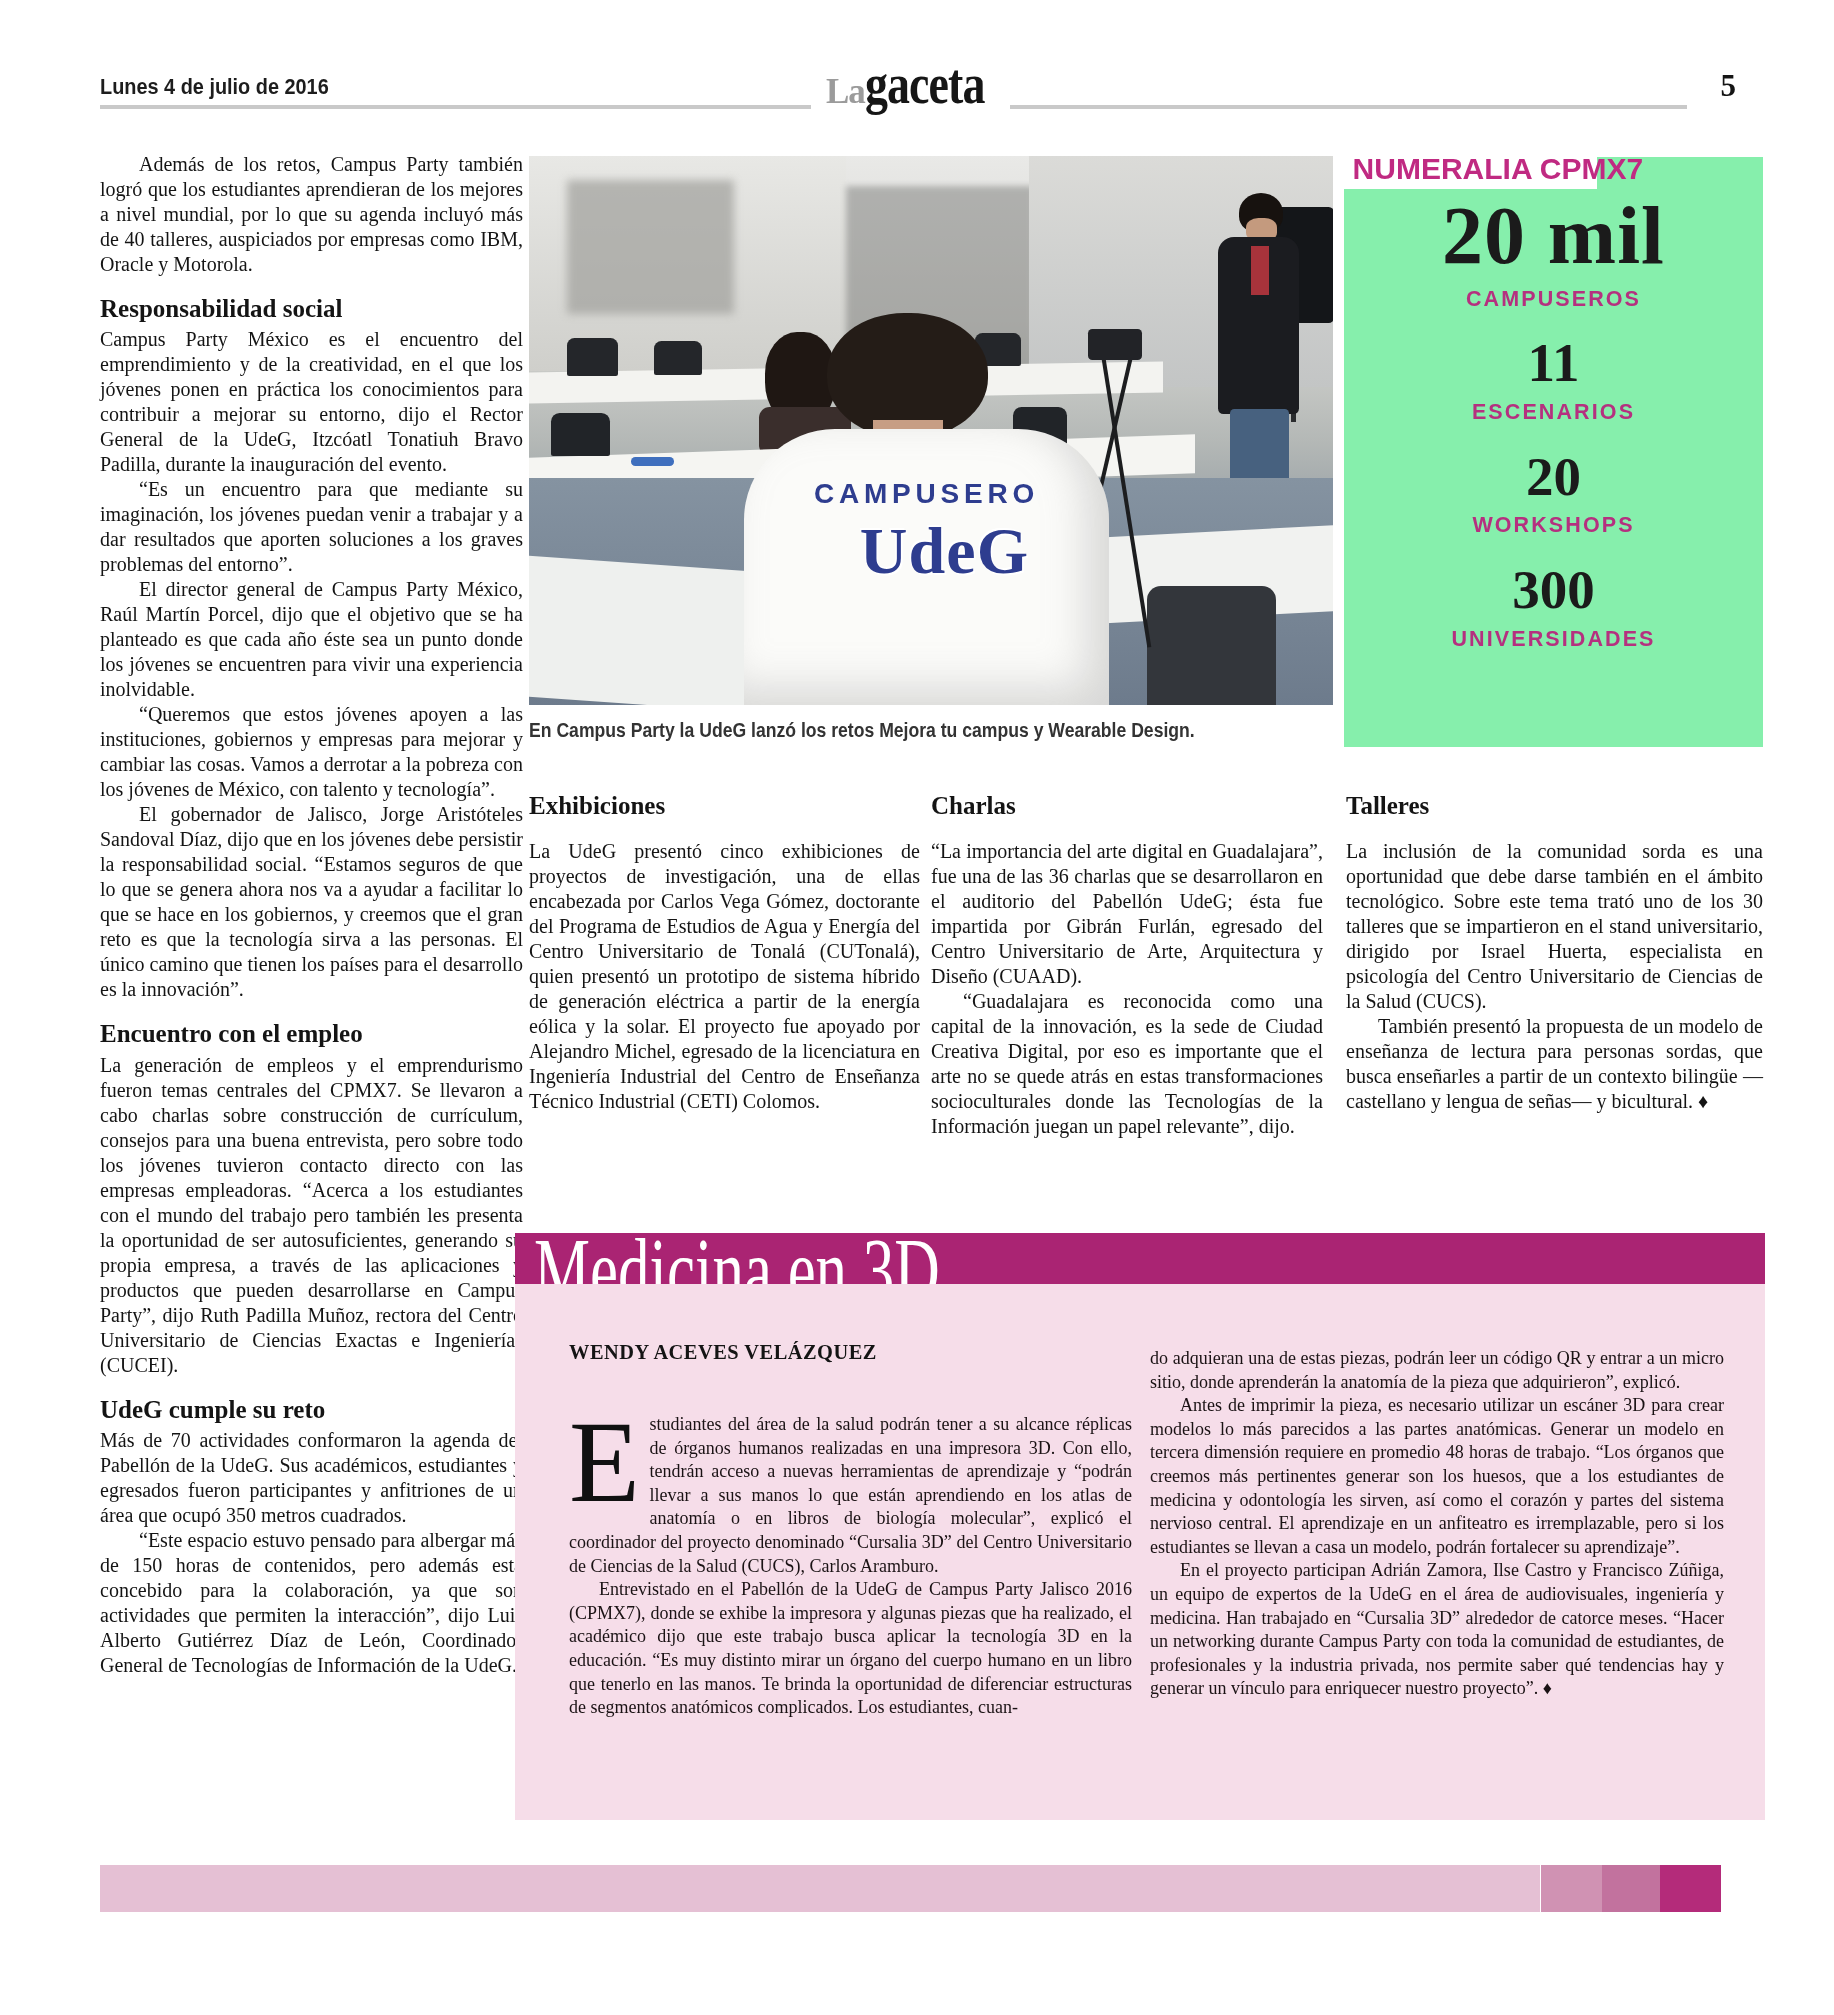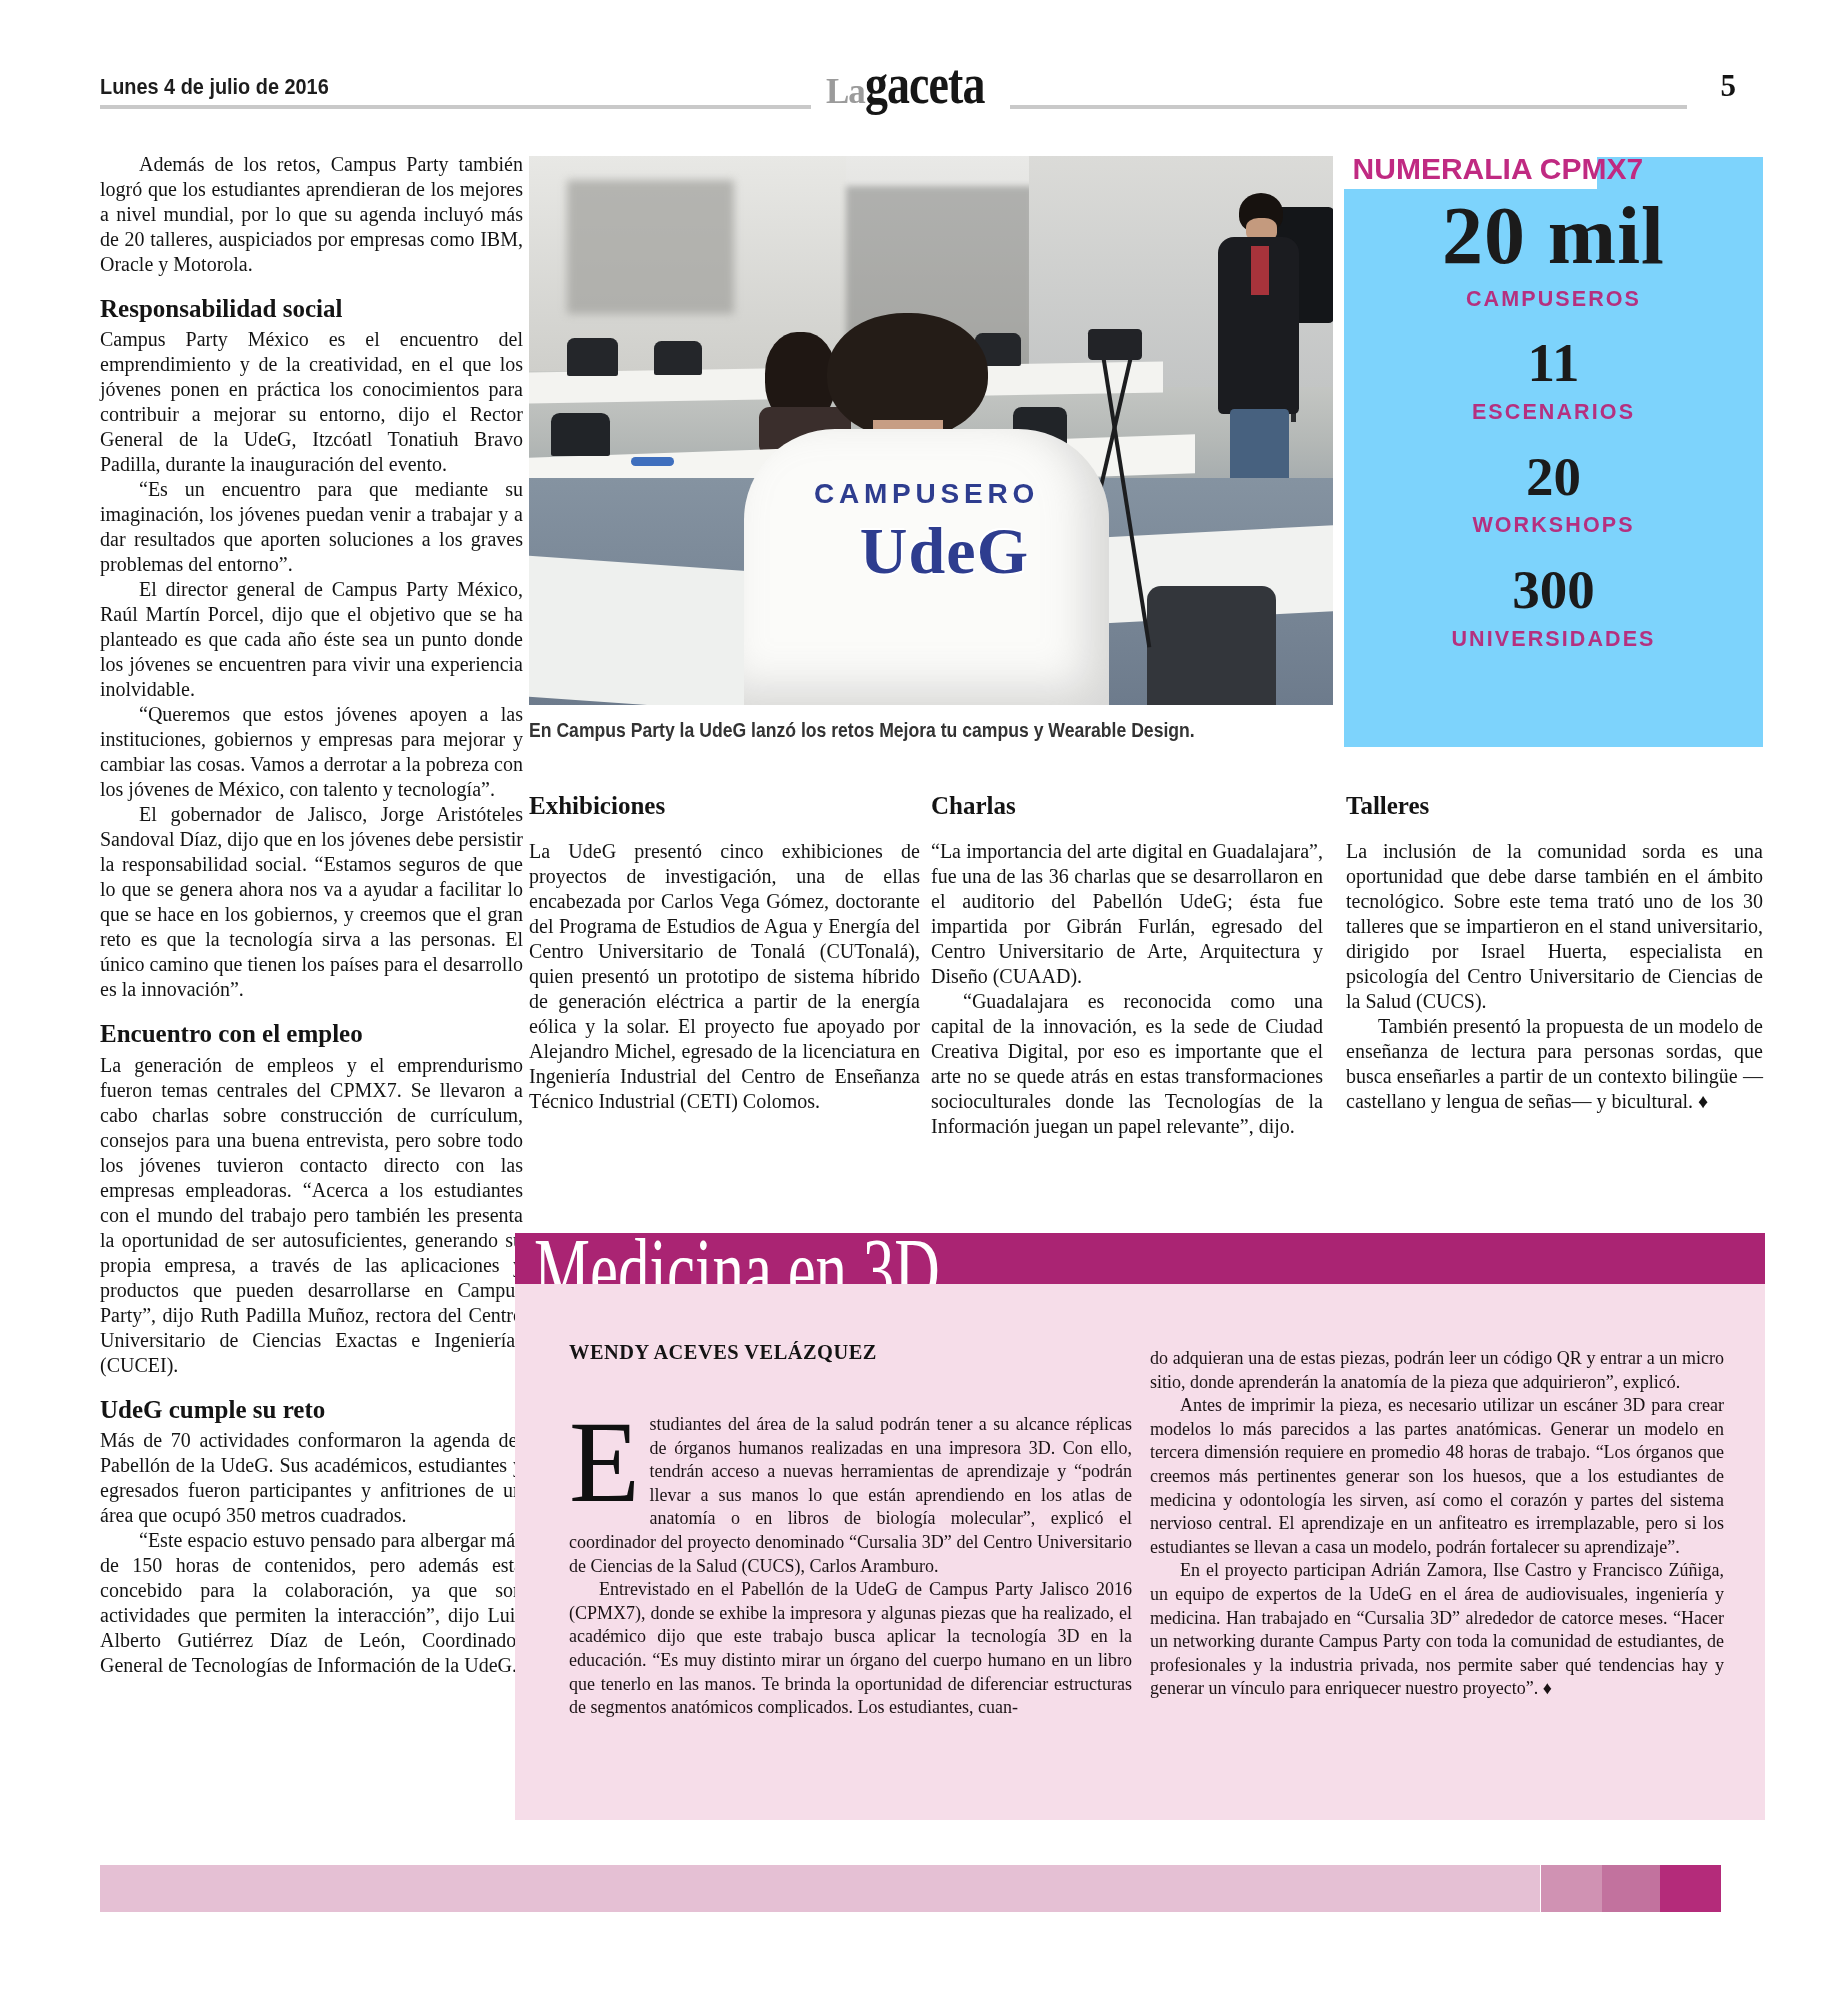--- a/index.html
+++ b/index.html
@@ -19,21 +19,21 @@
   
   .leftcol{left:100px;top:152px;width:423px;font-size:20px;line-height:25px;text-align:justify;}
   .leftcol p{margin:0;text-indent:39px;}
   .leftcol p.noind{text-indent:0;}
   .story-head{font-size:25px;font-weight:bold;margin:18px 0 5.4px 0;text-indent:0;line-height:27px;}
   
   .photo{left:529px;top:156px;width:804px;height:549px;overflow:hidden;
          background:linear-gradient(180deg,#e9e9e7 0%,#d6d6d2 30%,#b4b8b6 52%,#8e98a0 72%,#76828e 100%);}
   .caption{left:529px;top:719px;width:804px;font-size:20px;font-weight:bold;color:#333;}
   
-  .numbox{left:1344px;top:157px;width:419px;height:590px;background:#7dd3fc;}
+  .numbox{left:1344px;top:157px;width:419px;height:590px;background:#86efac;}
   .numtitleband{position:absolute;left:0;top:-2.1px;width:253px;height:34px;background:#ffffff;}
   .numtitle{position:absolute;left:8.6px;top:-3.2px;font-size:30px;font-weight:bold;color:#c02a82;
             font-family:"Liberation Sans",sans-serif;letter-spacing:0px;white-space:nowrap;}
   .stats{position:absolute;left:0;top:38px;width:100%;text-align:center;}
   .stat-value{font-weight:bold;color:#1b1b1b;line-height:1.0;}
   .v0{font-size:82px;letter-spacing:1.1px;}
   .v1,.v2,.v3{font-size:55px;}
   .stat-label{font-family:"Liberation Sans",sans-serif;font-weight:bold;color:#b5307f;
               font-size:21.5px;letter-spacing:2.1px;margin:9.7px 0 23.6px 0;}
   
@@ -73,21 +73,21 @@
   <div class="abs date sans cond">Lunes 4 de julio de 2016</div>
   <div class="abs rule" style="left:100px;width:711px;"></div>
   <div class="abs masthead">
     <span class="mast-la">La</span>
       <span class="mast-gaceta">gaceta</span>
   </div>
   <div class="abs rule" style="left:1010px;width:677px;"></div>
   <div class="abs pagenum">5</div>
 
   <div class="abs leftcol">
-    <p>Además de los retos, Campus Party también logró que los estudiantes aprendieran de los mejores a nivel mundial, por lo que su agenda incluyó más de 20 talleres, auspiciados por empresas como IBM, Oracle y Motorola.</p>
+    <p>Además de los retos, Campus Party también logró que los estudiantes aprendieran de los mejores a nivel mundial, por lo que su agenda incluyó más de 40 talleres, auspiciados por empresas como IBM, Oracle y Motorola.</p>
     <div class="story-head">Responsabilidad social</div>
     <p class="noind">Campus Party México es el encuentro del emprendimiento y de la creatividad, en el que los jóvenes ponen en práctica los conocimientos para contribuir a mejorar su entorno, dijo el Rector General de la UdeG, Itzcóatl Tonatiuh Bravo Padilla, durante la inauguración del evento.</p>
     <p>“Es un encuentro para que mediante su imaginación, los jóvenes puedan venir a trabajar y a dar resultados que aporten soluciones a los graves problemas del entorno”.</p>
     <p>El director general de Campus Party México, Raúl Martín Porcel, dijo que el objetivo que se ha planteado es que cada año éste sea un punto donde los jóvenes se encuentren para vivir una experiencia inolvidable.</p>
     <p>“Queremos que estos jóvenes apoyen a las instituciones, gobiernos y empresas para mejorar y cambiar las cosas. Vamos a derrotar a la pobreza con los jóvenes de México, con talento y tecnología”.</p>
     <p>El gobernador de Jalisco, Jorge Aristóteles Sandoval Díaz, dijo que en los jóvenes debe persistir la responsabilidad social. “Estamos seguros de que lo que se genera ahora nos va a ayudar a facilitar lo que se hace en los gobiernos, y creemos que el gran reto es que la tecnología sirva a las personas. El único camino que tienen los países para el desarrollo es la innovación”.</p>
     <div class="story-head">Encuentro con el empleo</div>
     <p class="noind">La generación de empleos y el emprendurismo fueron temas centrales del CPMX7. Se llevaron a cabo charlas sobre construcción de currículum, consejos para una buena entrevista, pero sobre todo los jóvenes tuvieron contacto directo con las empresas empleadoras. “Acerca a los estudiantes con el mundo del trabajo pero también les presenta la oportunidad de ser autosuficientes, generando su propia empresa, a través de las aplicaciones y productos que pueden desarrollarse en Campus Party”, dijo Ruth Padilla Muñoz, rectora del Centro Universitario de Ciencias Exactas e Ingenierías (CUCEI).</p>
     <div class="story-head">UdeG cumple su reto</div>
     <p class="noind">Más de 70 actividades conformaron la agenda del Pabellón de la UdeG. Sus académicos, estudiantes y egresados fueron participantes y anfitriones de un área que ocupó 350 metros cuadrados.</p>

